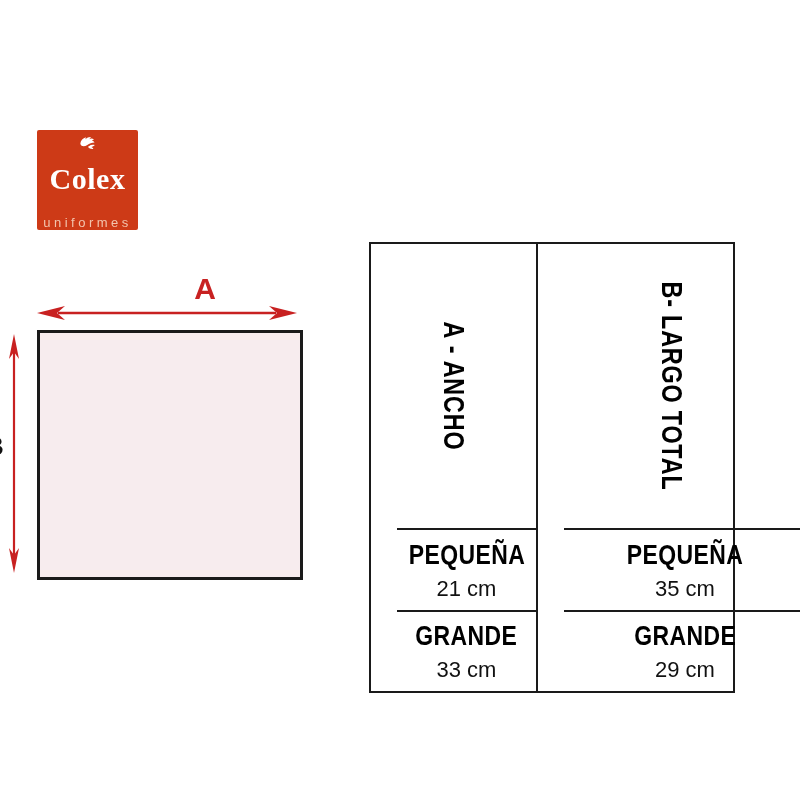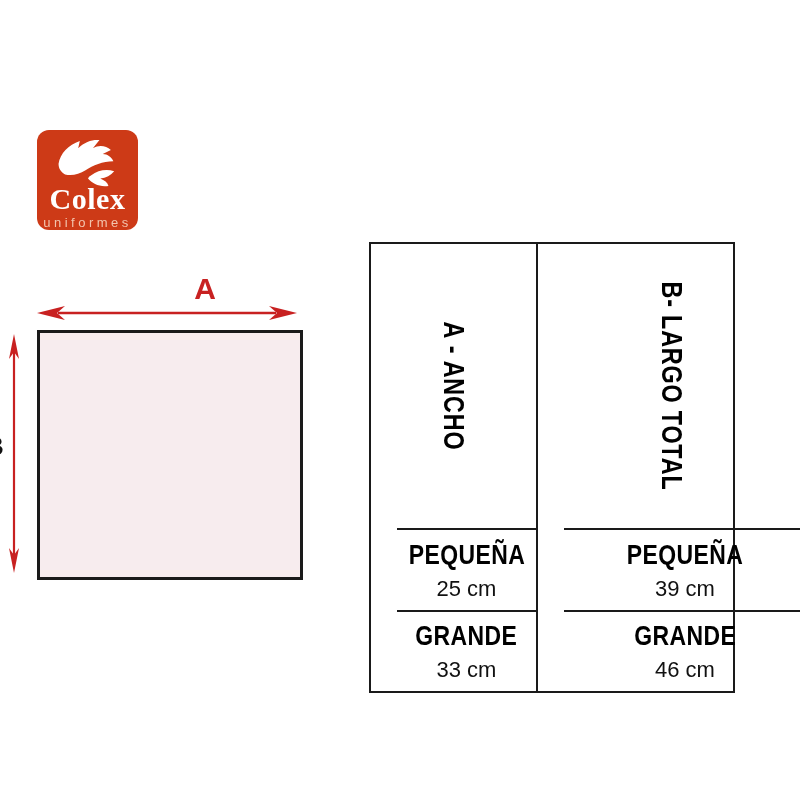--- a/index.html
+++ b/index.html
@@ -12,24 +12,25 @@
     overflow: hidden;
     font-family: "Liberation Sans", sans-serif;
   }
 
   
   .logo {
     position: absolute;
     left: 37px; top: 130px;
     width: 101px; height: 100px;
     background: var(--logo-bg, #cd3a17);
-    border-radius: 12px;
+    border-radius: 2px;
     display: flex;
     flex-direction: column;
     align-items: center;
+    gap: 20px;
   }
   .logo-wing { margin-top: 6px; width: 86px; height: 56px; }
   .logo-brand {
     color: #ffffff;
     font-family: "Liberation Serif", serif;
     font-weight: bold;
     font-size: 30px;
     line-height: 26px;
     letter-spacing: 0.5px;
     margin-top: -4px;
@@ -156,30 +157,30 @@
 
     <div class="cell col-a vheader">
       <span>A - ANCHO</span>
     </div>
     <div class="cell vheader">
       <span>B- LARGO TOTAL</span>
     </div>
 
     <div class="cell col-a row-line size-cell">
       <span class="size-name">PEQUEÑA</span>
-      <span class="size-value">25 cm</span>
+      <span class="size-value">21 cm</span>
     </div>
     <div class="cell row-line size-cell">
       <span class="size-name">PEQUEÑA</span>
-      <span class="size-value">39 cm</span>
+      <span class="size-value">35 cm</span>
     </div>
 
     <div class="cell col-a row-line size-cell">
       <span class="size-name">GRANDE</span>
       <span class="size-value">33 cm</span>
     </div>
     <div class="cell row-line size-cell">
       <span class="size-name">GRANDE</span>
-      <span class="size-value">46 cm</span>
+      <span class="size-value">29 cm</span>
     </div>
 
   </div>
 </div>
 
 </body></html>

